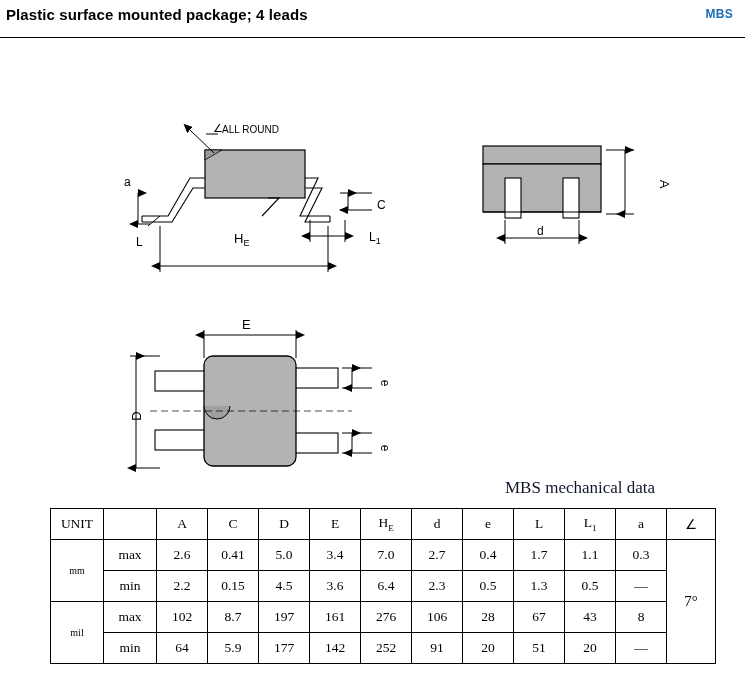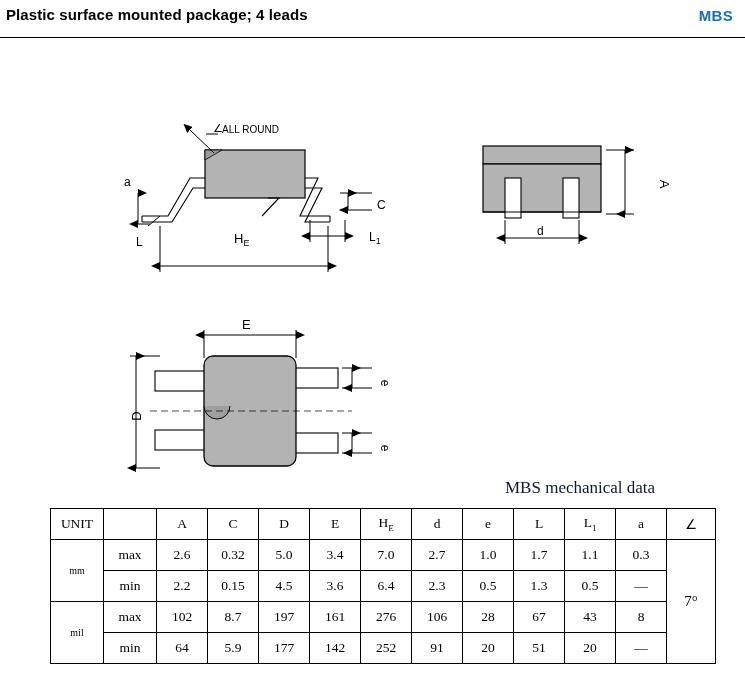--- a/index.html
+++ b/index.html
@@ -33,21 +33,21 @@
     left: 6px;
     top: 6px;
     font-size: 15px;
     font-weight: bold;
     letter-spacing: 0.1px;
   }
   .header-code {
     position: absolute;
     right: 12px;
     top: 7px;
-    font-size: 15px;
+    font-size: 12px;
     font-weight: bold;
     color: #1b6fb5;
     letter-spacing: 0.3px;
   }
 
   
   .drawing {
     position: absolute;
     left: 0;
     top: 38px;
@@ -228,26 +228,26 @@
         <th class="c-val hdr">L<span class="sub">1</span></th>
         <th class="c-val hdr">a</th>
         <th class="c-angle hdr">∠</th>
       </tr>
     </thead>
     <tbody>
       <tr>
         <td class="unit-cell" rowspan="2">mm</td>
         <td>max</td>
         <td>2.6</td>
-        <td>0.32</td>
+        <td>0.41</td>
         <td>5.0</td>
         <td>3.4</td>
         <td>7.0</td>
         <td>2.7</td>
-        <td>1.0</td>
+        <td>0.4</td>
         <td>1.7</td>
         <td>1.1</td>
         <td>0.3</td>
         <td class="angle-cell" rowspan="4">7°</td>
       </tr>
       <tr>
         <td>min</td>
         <td>2.2</td>
         <td>0.15</td>
         <td>4.5</td>

